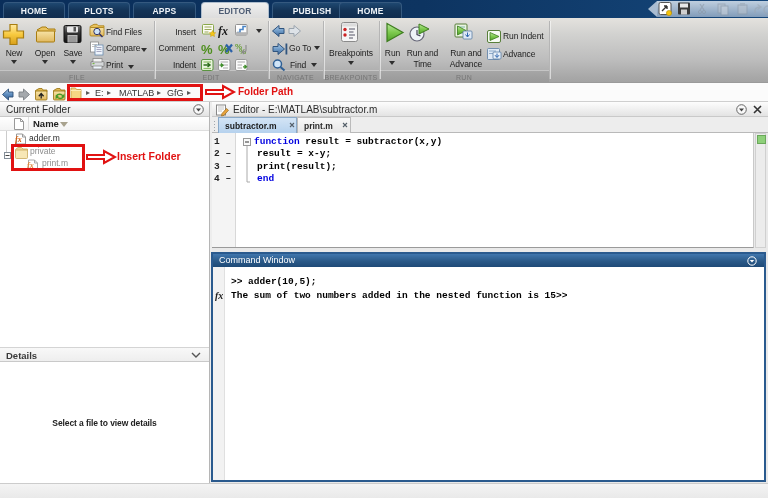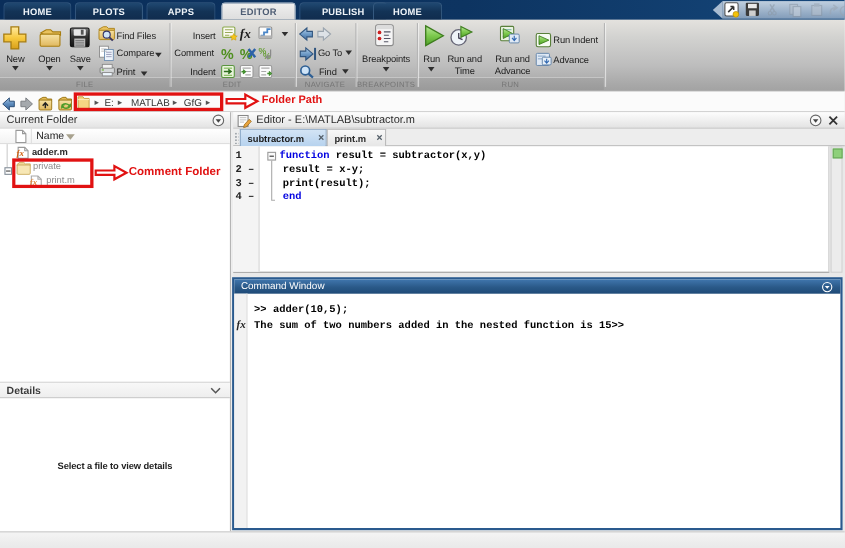--- a/index.html
+++ b/index.html
@@ -279,33 +279,33 @@
     <svg width="11" height="11" style="right:5px;top:2px" viewBox="0 0 11 11">
       <circle cx="5.5" cy="5.5" r="4.8" fill="#f8f8f8" stroke="#666"></circle>
       <path d="M3 4.5 h5 l-2.5 3 z" fill="#444"></path>
     </svg>
   </div>
   <div style="position:absolute;left:0;top:15px;width:100%;height:14px;background:linear-gradient(#ffffff,#f3f3f3);border-bottom:1px solid #dedede">
      <svg width="10" height="12" style="left:14px;top:1px" viewBox="0 0 10 12">
        <path d="M0.5 0.5 h6 l3 3 v8 h-9 z" fill="#fff" stroke="#999"></path>
        <path d="M6.5 0.5 v3 h3" fill="none" stroke="#999"></path>
      </svg>
-     <div style="position:absolute;left:33px;top:0px;font-size:9.5px;font-weight:normal;color:#222;line-height:14px">Name</div>
+     <div style="position:absolute;left:33px;top:0px;font-size:9.5px;font-weight:bold;color:#222;line-height:14px">Name</div>
      <svg width="8" height="5" style="left:60px;top:5px" viewBox="0 0 8 5">
         <path d="M0 0 h8 l-4 5 z" fill="#a8a28e"></path>
       </svg>
      <div style="position:absolute;left:28px;top:0;width:1px;height:14px;background:#dedede"></div>
   </div>
 
   <svg width="12" height="12" style="left:15px;top:31px" viewBox="0 0 12 12">
     <path d="M1.5 1 h6 l3 3 v7 h-9 z" fill="#fff" stroke="#999"></path>
     <path d="M7.5 1 v3 h3" fill="none" stroke="#999"></path>
     <text x="0" y="9" font-size="8" font-style="italic" font-family="Liberation Serif" font-weight="bold" fill="#d06010">fx</text>
   </svg>
-  <div class="treetxt" style="left:29px;top:133px;font-weight:bold;color:#2b2b2b;position:fixed">adder.m</div>
+  <div class="treetxt" style="left:29px;top:133px;font-weight:normal;color:#2b2b2b;position:fixed">adder.m</div>
   <div style="position:absolute;left:6px;top:29px;width:1px;height:21px;background:#cccccc"></div>
   <svg width="7" height="7" style="left:3.5px;top:50px" viewBox="0 0 7 7">
     <rect x="0.5" y="0.5" width="6" height="6" fill="#fdfdfd" stroke="#848e98"></rect>
     <path d="M1.5 3.5 h4" stroke="#444" stroke-width="1"></path>
   </svg>
   <svg width="13" height="12" style="left:15px;top:45px" viewBox="0 0 13 12">
     <path d="M0.5 2.5 l2.5-2 h3.5 l1.5 1.5 h4.5 v2 h-12 z" fill="#f0d89a" stroke="#c8a85a" stroke-width=".8"></path>
     <rect x="0.5" y="3" width="12" height="8.5" rx="1" fill="#f7e7b5" stroke="#c8a85a" stroke-width=".8"></rect>
   </svg>
   <div class="treetxt" style="left:30px;top:146px;color:#8e8e8e;position:fixed">private</div>
@@ -320,21 +320,21 @@
     <svg width="10" height="6" style="right:8px;top:4px" viewBox="0 0 10 6">
         <path d="M1 1 l4 4 4-4" fill="none" stroke="#555" stroke-width="1.4"></path>
       </svg>
   </div>
   <div style="position:absolute;left:0;top:316px;width:100%;text-align:center;font-size:8.5px;font-weight:bold;color:#222;letter-spacing:-0.1px">Select a file to view details</div>
 </div>
 <div class="redbox" style="left:11px;top:144px;width:74px;height:27px"></div>
 <svg class="abs" width="30" height="14" style="left:86px;top:150px" viewBox="0 0 30 14">
   <path d="M1 5 h17 v-4 l11 6 -11 6 v-4 h-17 z" fill="#fff" stroke="#e11212" stroke-width="2"></path>
 </svg>
-<div class="redtxt" style="left:117px;top:150px;font-size:10.5px">Comment Folder</div>
+<div class="redtxt" style="left:117px;top:150px;font-size:10.5px">Insert Folder</div>
 
 <div id="rightarea" class="abs">
   <div class="phead" style="top:0;padding-left:21px">Editor - E:\MATLAB\subtractor.m
     <svg width="11" height="11" style="right:21px;top:2px" viewBox="0 0 11 11">
       <circle cx="5.5" cy="5.5" r="4.8" fill="#f8f8f8" stroke="#666"></circle>
       <path d="M3 4.5 h5 l-2.5 3 z" fill="#444"></path>
     </svg>
     <svg width="9" height="9" style="right:6px;top:3px" viewBox="0 0 9 9">
       <path d="M1 1 L8 8 M8 1 L1 8" stroke="#333" stroke-width="1.6"></path>
     </svg>

